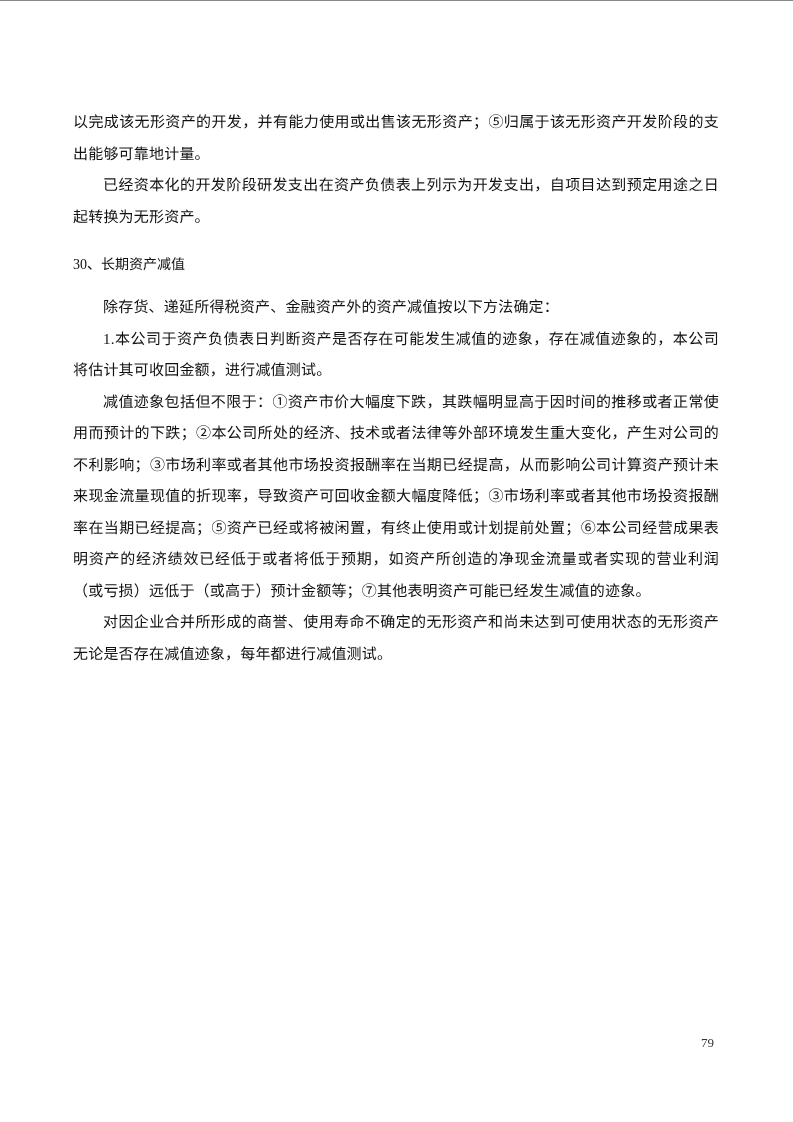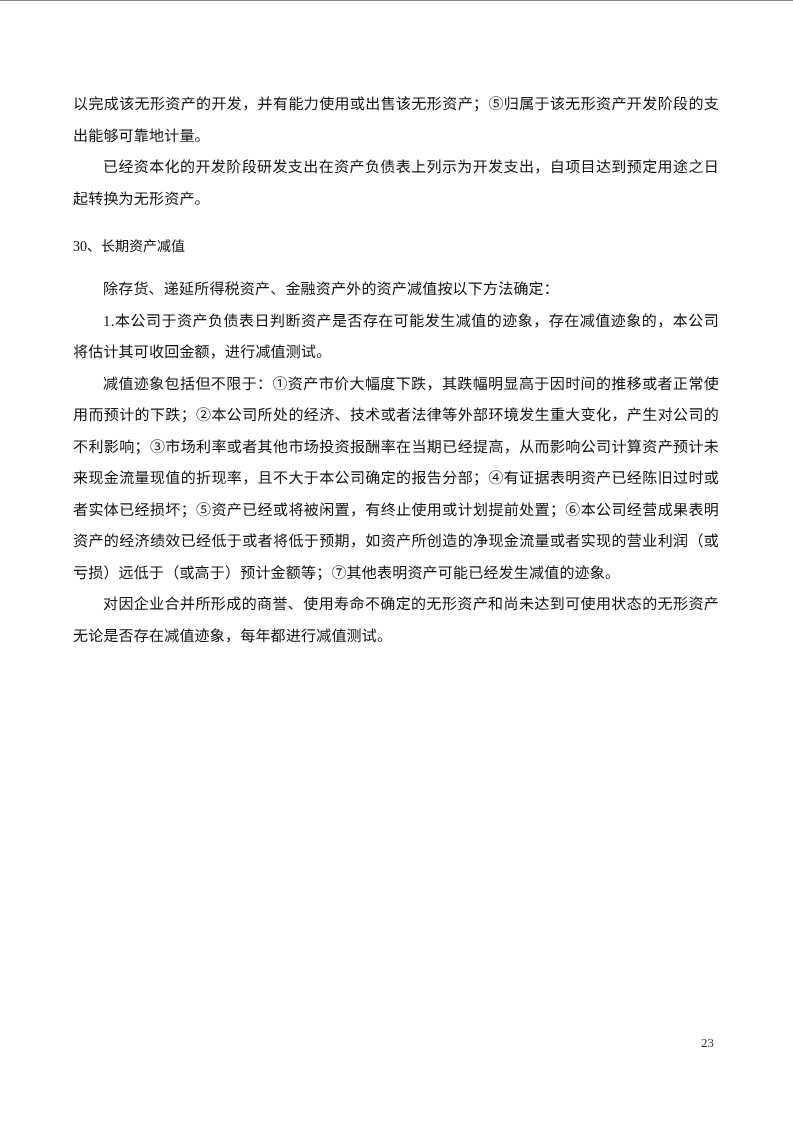--- a/index.html
+++ b/index.html
@@ -11,21 +11,21 @@
     margin: 0 auto;
     background: #ffffff;
     border-top: 1px solid #8a8a8a;
     overflow: hidden;
     font-family: "Liberation Serif", "DejaVu Serif", serif;
     color: #111111;
   }
   .content {
     position: absolute;
     left: 73px;
-    top: 88px;
+    top: 106px;
     width: 646px;
   }
   .para {
     font-size: 15px;
     line-height: 31.5px;
     text-align: justify;
     text-indent: 2em;
     letter-spacing: 0.2px;
     word-break: break-all;
   }
@@ -56,23 +56,23 @@
 
 
     <p class="para">已经资本化的开发阶段研发支出在资产负债表上列示为开发支出，自项目达到预定用途之日起转换为无形资产。</p>
 
     <h2 class="heading">30、长期资产减值</h2>
 
     <p class="para">除存货、递延所得税资产、金融资产外的资产减值按以下方法确定：</p>
 
     <p class="para">1.本公司于资产负债表日判断资产是否存在可能发生减值的迹象，存在减值迹象的，本公司将估计其可收回金额，进行减值测试。</p>
 
-    <p class="para">减值迹象包括但不限于：①资产市价大幅度下跌，其跌幅明显高于因时间的推移或者正常使用而预计的下跌；②本公司所处的经济、技术或者法律等外部环境发生重大变化，产生对公司的不利影响；③市场利率或者其他市场投资报酬率在当期已经提高，从而影响公司计算资产预计未来现金流量现值的折现率，且不大于本公司确定的报告分部；④有证据表明资产已经陈旧过时或者实体已经损坏；⑤资产已经或将被闲置，有终止使用或计划提前处置；⑥本公司经营成果表明资产的经济绩效已经低于或者将低于预期，如资产所创造的净现金流量或者实现的营业利润（或亏损）远低于（或高于）预计金额等；⑦其他表明资产可能已经发生减值的迹象。</p>
+    <p class="para">减值迹象包括但不限于：①资产市价大幅度下跌，其跌幅明显高于因时间的推移或者正常使用而预计的下跌；②本公司所处的经济、技术或者法律等外部环境发生重大变化，产生对公司的不利影响；③市场利率或者其他市场投资报酬率在当期已经提高，从而影响公司计算资产预计未来现金流量现值的折现率，导致资产可回收金额大幅度降低；③市场利率或者其他市场投资报酬率在当期已经提高；⑤资产已经或将被闲置，有终止使用或计划提前处置；⑥本公司经营成果表明资产的经济绩效已经低于或者将低于预期，如资产所创造的净现金流量或者实现的营业利润（或亏损）远低于（或高于）预计金额等；⑦其他表明资产可能已经发生减值的迹象。</p>
 
     <p class="para">对因企业合并所形成的商誉、使用寿命不确定的无形资产和尚未达到可使用状态的无形资产无论是否存在减值迹象，每年都进行减值测试。</p>
 
 
 
 
   </div>
 
-  <div class="page-number">23</div>
+  <div class="page-number">79</div>
 </div>
 
 </body></html>

